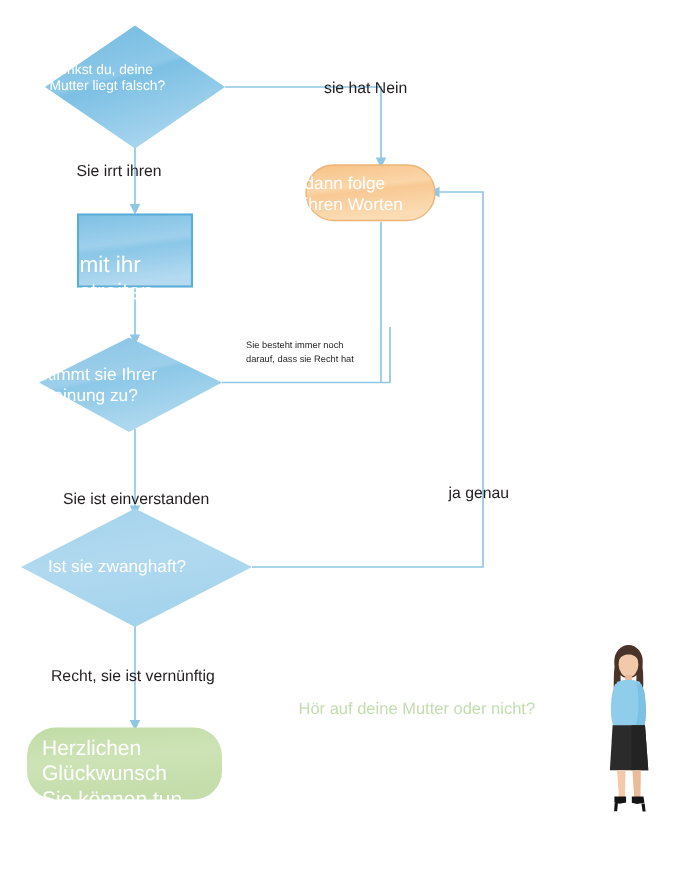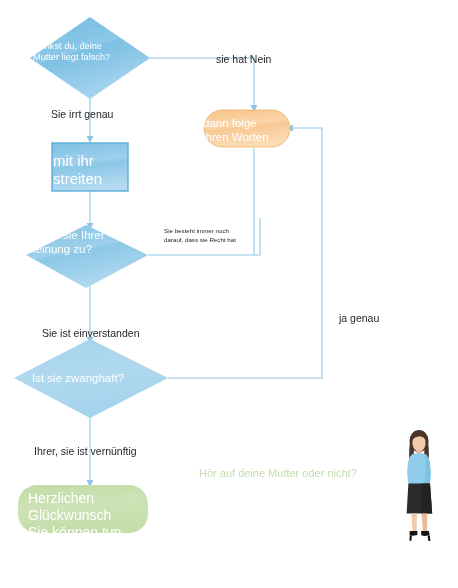--- a/index.html
+++ b/index.html
@@ -44,29 +44,29 @@
     line-height: 1.45;
     white-space: pre-line;
   }
   .caption {
     position: absolute;
     color: #c2ddae;
     font-size: 11px;
     white-space: nowrap;
   }
   #lbl-d1 { left: 33px; top: 41px; width: 114px; font-size: 9.2px; }
-  #lbl-rect { left: 53px; top: 152px; width: 82px; font-size: 15px; }
-  #lbl-d2 { left: 26px; top: 228px; width: 118px; font-size: 11.5px; }
+  #lbl-rect { left: 53px; top: 168px; width: 82px; font-size: 15px; }
+  #lbl-d2 { left: 26px; top: 243px; width: 118px; font-size: 11.5px; }
   #lbl-d3 { left: 32px; top: 371px; width: 142px; font-size: 11.5px; }
   #lbl-orange { left: 203px; top: 116px; width: 104px; font-size: 11.5px; }
   #lbl-green { left: 28px; top: 490px; width: 120px; font-size: 14px; }
   #edge-sie-irrt { left: 51px; top: 108px; }
   #edge-sie-hat-recht { left: 216px; top: 53px; }
   #edge-einverstanden { left: 42px; top: 327px; }
-  #edge-ja-genau { left: 299px; top: 312px; margin-left: 40px; }
+  #edge-ja-genau { left: 299px; top: 323px; }
   #edge-nein { left: 34px; top: 445px; }
   #note-besteht { left: 164px; top: 227px; width: 92px; }
   #caption-main { left: 199px; top: 467px; }
   #person-figure {
     position: absolute;
     left: 388px;
     top: 427px;
     width: 66px;
     height: 116px;
   }
@@ -159,25 +159,25 @@
 streiten</div>
 <div class="node-label" id="lbl-d2">stimmt sie Ihrer
 Meinung zu?</div>
 <div class="node-label" id="lbl-d3">Ist sie zwanghaft?</div>
 <div class="node-label" id="lbl-orange">dann folge
 ihren Worten</div>
 <div class="node-label" id="lbl-green">Herzlichen Glückwunsch
 Sie können tun,
 was Sie wollen</div>
 
-<div class="edge-label" id="edge-sie-irrt">Sie irrt genau</div>
+<div class="edge-label" id="edge-sie-irrt">Sie irrt ihren</div>
 <div class="edge-label" id="edge-sie-hat-recht">sie hat Nein</div>
 <div class="edge-label" id="edge-einverstanden">Sie ist einverstanden</div>
 <div class="edge-label" id="edge-ja-genau">ja genau</div>
-<div class="edge-label" id="edge-nein">Ihrer, sie ist vernünftig</div>
+<div class="edge-label" id="edge-nein">Recht, sie ist vernünftig</div>
 
 <div class="note-label" id="note-besteht">Sie besteht immer noch
 darauf, dass sie Recht hat</div>
 
 <div class="caption" id="caption-main">Hör auf deine Mutter oder nicht?</div>
 
 <svg id="person-figure" viewBox="0 0 66 116" xmlns="http://www.w3.org/2000/svg">
 
   <ellipse cx="31" cy="14" rx="9.5" ry="11" fill="#4a3328"></ellipse>
   <path d="M22 14 Q20 30 22.5 44 L27 44 Q25 29 26 15 Z" fill="#4a3328"></path>

